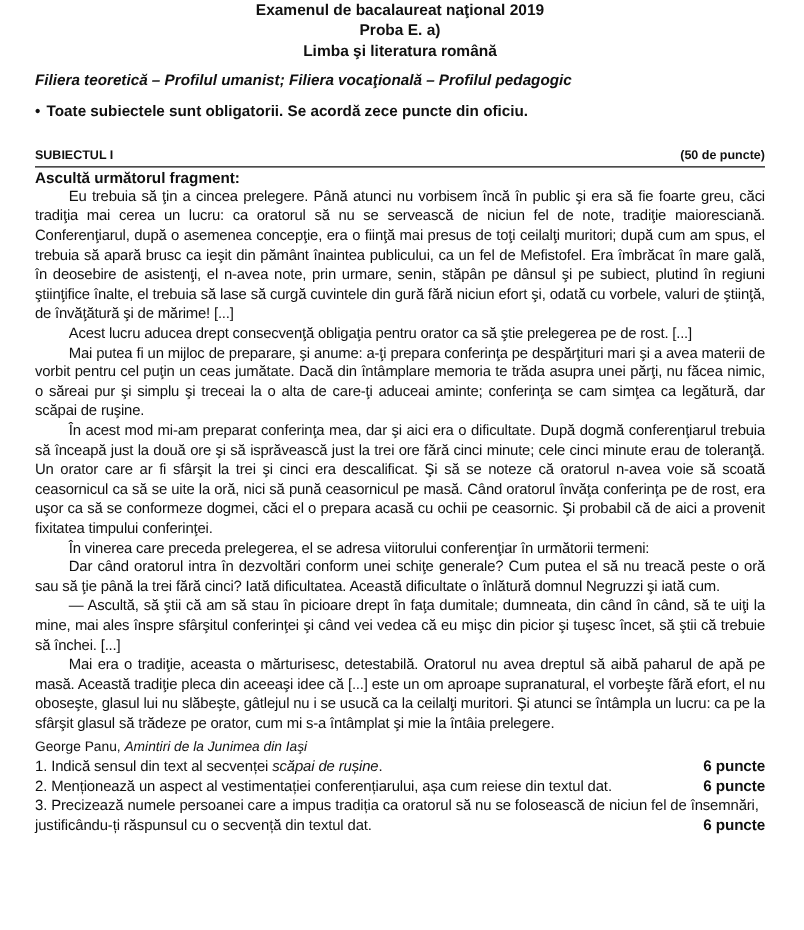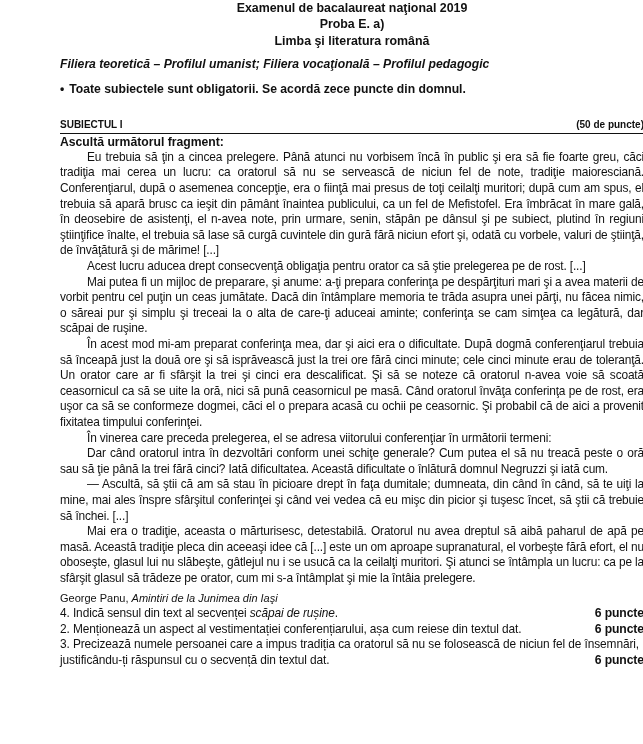--- a/index.html
+++ b/index.html
@@ -3,21 +3,21 @@
 <meta charset="utf-8">
 <style>
   html, body { margin: 0; padding: 0; background: #ffffff; }
   body {
     width: 643px; height: 744px; overflow: hidden;
     font-family: "Liberation Sans", sans-serif;
     color: #111111;
     font-size: 12px;
     line-height: 15.3px;
   }
-  .page { position: relative; width: 566px; height: 744px; margin-left: 32px; }
+  .page { position: relative; width: 566px; height: 744px; }
   .content { position: absolute; left: 28px; top: 0; width: 584px; }
   .hdr { text-align: center; font-weight: bold; font-size: 12.4px; line-height: 16.3px; }
   .hdr1 { padding-top: 0px; }
   .variant { text-align: right; font-weight: bold; font-size: 12.4px; margin-top: 6px; line-height: 16px; }
   .filiera { font-style: italic; font-weight: bold; font-size: 12.2px; margin-top: 7px; line-height: 16px; }
   .rules { margin-top: 9px; font-weight: bold; font-size: 12.2px; line-height: 17px; }
   .rules div::before { content: "\2022"; margin-right: 5px; }
   .subject-row {
     display: flex; justify-content: space-between; align-items: flex-end;
     margin-top: 19px; font-weight: bold; font-size: 10px;
@@ -44,21 +44,21 @@
 <div class="page">
   <div class="content">
 
     <div class="hdr hdr1">Examenul de bacalaureat naţional 2019</div>
     <div class="hdr">Proba E. a)</div>
     <div class="hdr">Limba şi literatura română</div>
 
     <div class="filiera">Filiera teoretică – Profilul umanist; Filiera vocaţională – Profilul pedagogic</div>
 
     <div class="rules">
-      <div>Toate subiectele sunt obligatorii. Se acordă zece puncte din domnul.</div>
+      <div>Toate subiectele sunt obligatorii. Se acordă zece puncte din oficiu.</div>
     </div>
 
     <div class="subject-row">
       <span>SUBIECTUL I</span>
       <span>(50 de puncte)</span>
     </div>
     <div class="read">Ascultă următorul fragment:</div>
 
     <div class="fragment">
       <p>Eu trebuia să ţin a cincea prelegere. Până atunci nu vorbisem încă în public şi era să fie foarte greu, căci tradiţia mai cerea un lucru: ca oratorul să nu se servească de niciun fel de note, tradiţie maioresciană. Conferenţiarul, după o asemenea concepţie, era o fiinţă mai presus de toţi ceilalţi muritori; după cum am spus, el trebuia să apară brusc ca ieşit din pământ înaintea publicului, ca un fel de Mefistofel. Era îmbrăcat în mare gală, în deosebire de asistenţi, el n-avea note, prin urmare, senin, stăpân pe dânsul şi pe subiect, plutind în regiuni ştiinţifice înalte, el trebuia să lase să curgă cuvintele din gură fără niciun efort şi, odată cu vorbele, valuri de ştiinţă, de învăţătură şi de mărime! [...]</p>
@@ -70,21 +70,21 @@
       <p>— Ascultă, să ştii că am să stau în picioare drept în faţa dumitale; dumneata, din când în când, să te uiţi la mine, mai ales înspre sfârşitul conferinţei şi când vei vedea că eu mişc din picior şi tuşesc încet, să ştii că trebuie să închei. [...]</p>
       <p>Mai era o tradiţie, aceasta o mărturisesc, detestabilă. Oratorul nu avea dreptul să aibă paharul de apă pe masă. Această tradiţie pleca din aceeaşi idee că [...] este un om aproape supranatural, el vorbeşte fără efort, el nu oboseşte, glasul lui nu slăbeşte, gâtlejul nu i se usucă ca la ceilalţi muritori. Şi atunci se întâmpla un lucru: ca pe la sfârşit glasul să trădeze pe orator, cum mi s-a întâmplat şi mie la întâia prelegere.</p>
     </div>
 
     <div class="author">
       <span>George Panu, </span><i>Amintiri de la Junimea din Iaşi</i>
     </div>
 
 
     <div class="req one">
-      <span class="txt"><span>4. Indică sensul din text al secvenței </span><i>scăpai de rușine</i><span>.</span></span>
+      <span class="txt"><span>1. Indică sensul din text al secvenței </span><i>scăpai de rușine</i><span>.</span></span>
       <span class="pts">6 puncte</span>
     </div>
 
     <div class="req one">
       <span class="txt">2. Menționează un aspect al vestimentației conferențiarului, așa cum reiese din textul dat.</span>
       <span class="pts">6 puncte</span>
     </div>
 
     <div class="req clearfix">
       <span class="txt" style="display:inline;">3. Precizează numele persoanei care a impus tradiția ca oratorul să nu se folosească de niciun fel de însemnări, justificându-ți răspunsul cu o secvență din textul dat.</span>

